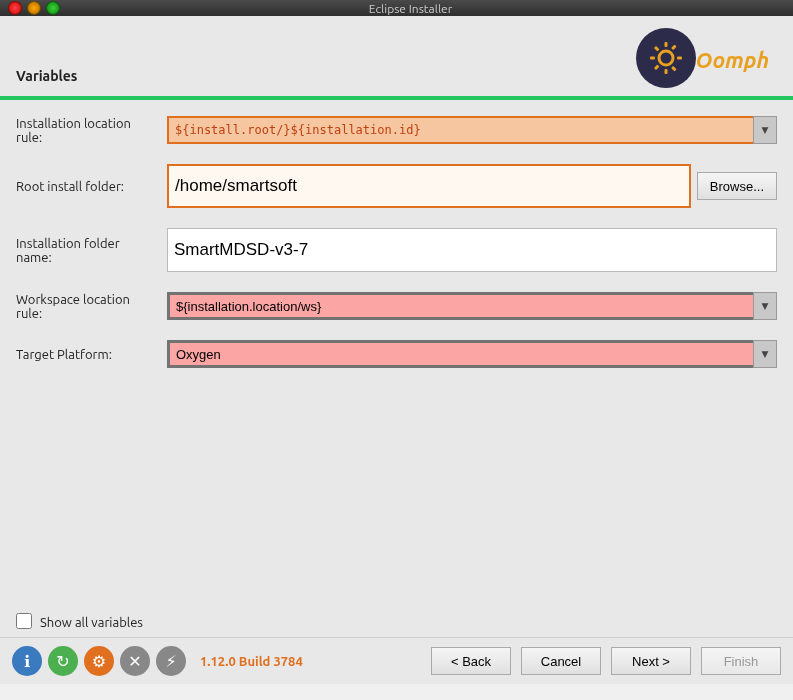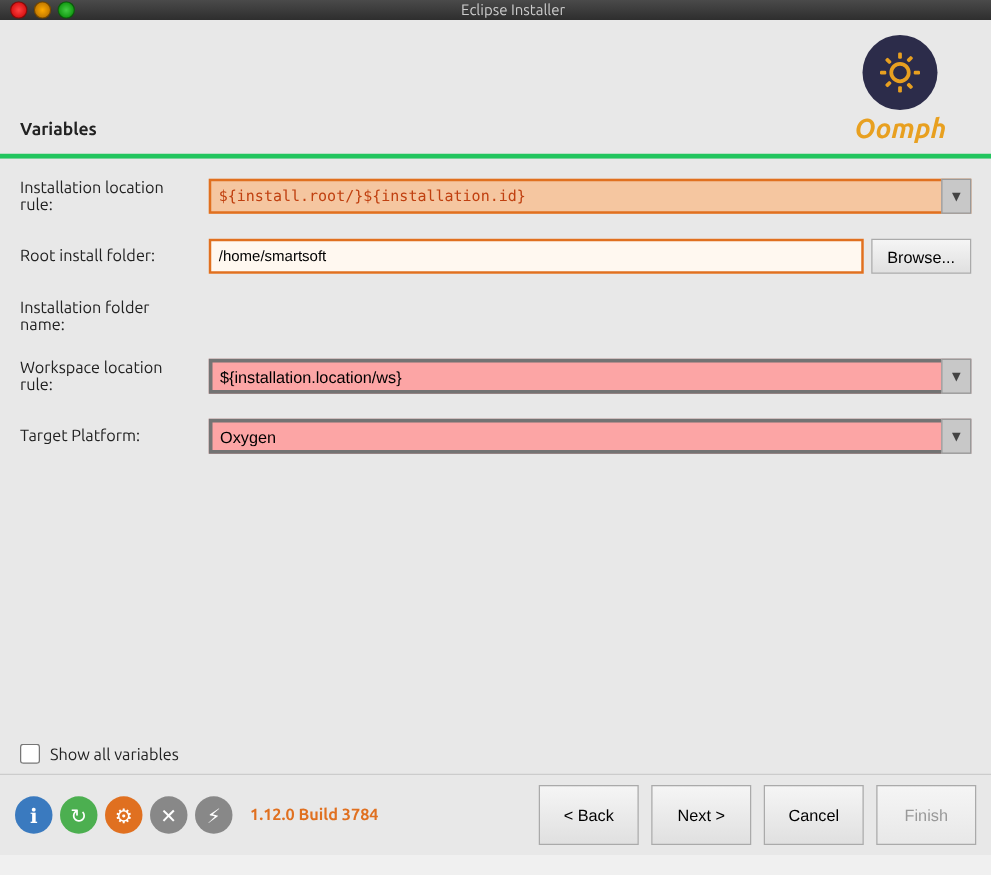--- a/index.html
+++ b/index.html
@@ -72,23 +72,22 @@
       margin-bottom: 4px;
     }
     .header-text p {
       font-size: 12px;
       color: #444;
     }
 
     
     .oomph-logo {
       display: flex;
-      flex-direction: column;
-      align-items: center;
-      margin-right: 20px;
+      align-items: center;
+      margin-right: 8px;
     }
     .oomph-circle {
       width: 60px;
       height: 60px;
       border-radius: 50%;
       background: #2c2c4a;
       display: flex;
       align-items: center;
       justify-content: center;
       position: relative;
@@ -118,23 +117,23 @@
     }
     .field-label {
       width: 145px;
       font-size: 13px;
       color: #222;
       flex-shrink: 0;
     }
 
     .text-input {
       flex: 1;
-      height: 28px;
+      height: 44px;
       padding: 2px 6px;
-      font-size: 12px;
+      font-size: 17px;
       border: 1px solid #bbb;
       background: #fff;
       outline: none;
     }
     .text-input.normal {
       background: #fff;
       border: 1px solid #bbb;
     }
     .text-input.focused-orange {
       border: 2px solid #e07020;
@@ -244,21 +243,21 @@
 
     .version-text {
       color: #e07020;
       font-size: 13px;
       font-weight: bold;
       margin-left: 4px;
     }
     .bottom-spacer { flex: 1; }
 
     .nav-btn {
-      height: 48px;
+      height: 28px;
       min-width: 80px;
       padding: 0 16px;
       font-size: 13px;
       background: linear-gradient(to bottom, #f5f5f5, #e0e0e0);
       border: 1px solid #aaa;
       cursor: pointer;
     }
     .nav-btn:disabled {
       color: #999;
       cursor: default;
@@ -317,20 +316,21 @@
     </div>
 
     <div class="field-row">
       <div class="field-label">Root install folder:</div>
       <input type="text" class="text-input focused-orange" value="/home/smartsoft" style="">
       <button class="browse-btn">Browse...</button>
     </div>
 
     <div class="field-row">
       <div class="field-label">Installation folder<br>name:</div>
+      <input type="text" class="text-input normal" value="SmartMDSD-v3-7" style="">
     </div>
 
     <div class="field-row">
       <div class="field-label">Workspace location<br>rule:</div>
       <div class="dropdown-wrapper">
         <select class="dropdown-select normal">
           <option>${installation.location/ws}</option>
         </select>
         <div class="dropdown-arrow"></div>
       </div>
@@ -359,18 +359,18 @@
     <div class="bottom-icons">
       <div class="bottom-icon-circle icon-blue">ℹ</div>
       <div class="bottom-icon-circle icon-green">↻</div>
       <div class="bottom-icon-circle icon-orange">⚙</div>
       <div class="bottom-icon-circle icon-gray">✕</div>
       <div class="bottom-icon-circle icon-gray">⚡</div>
     </div>
     <span class="version-text">1.12.0 Build 3784</span>
     <div class="bottom-spacer"></div>
     <button class="nav-btn">&lt; Back</button>
+    <button class="nav-btn">Cancel</button>
     <button class="nav-btn">Next &gt;</button>
-    <button class="nav-btn">Cancel</button>
     <button class="nav-btn" disabled="">Finish</button>
   </div>
 
 </div>
 
 </body></html>

